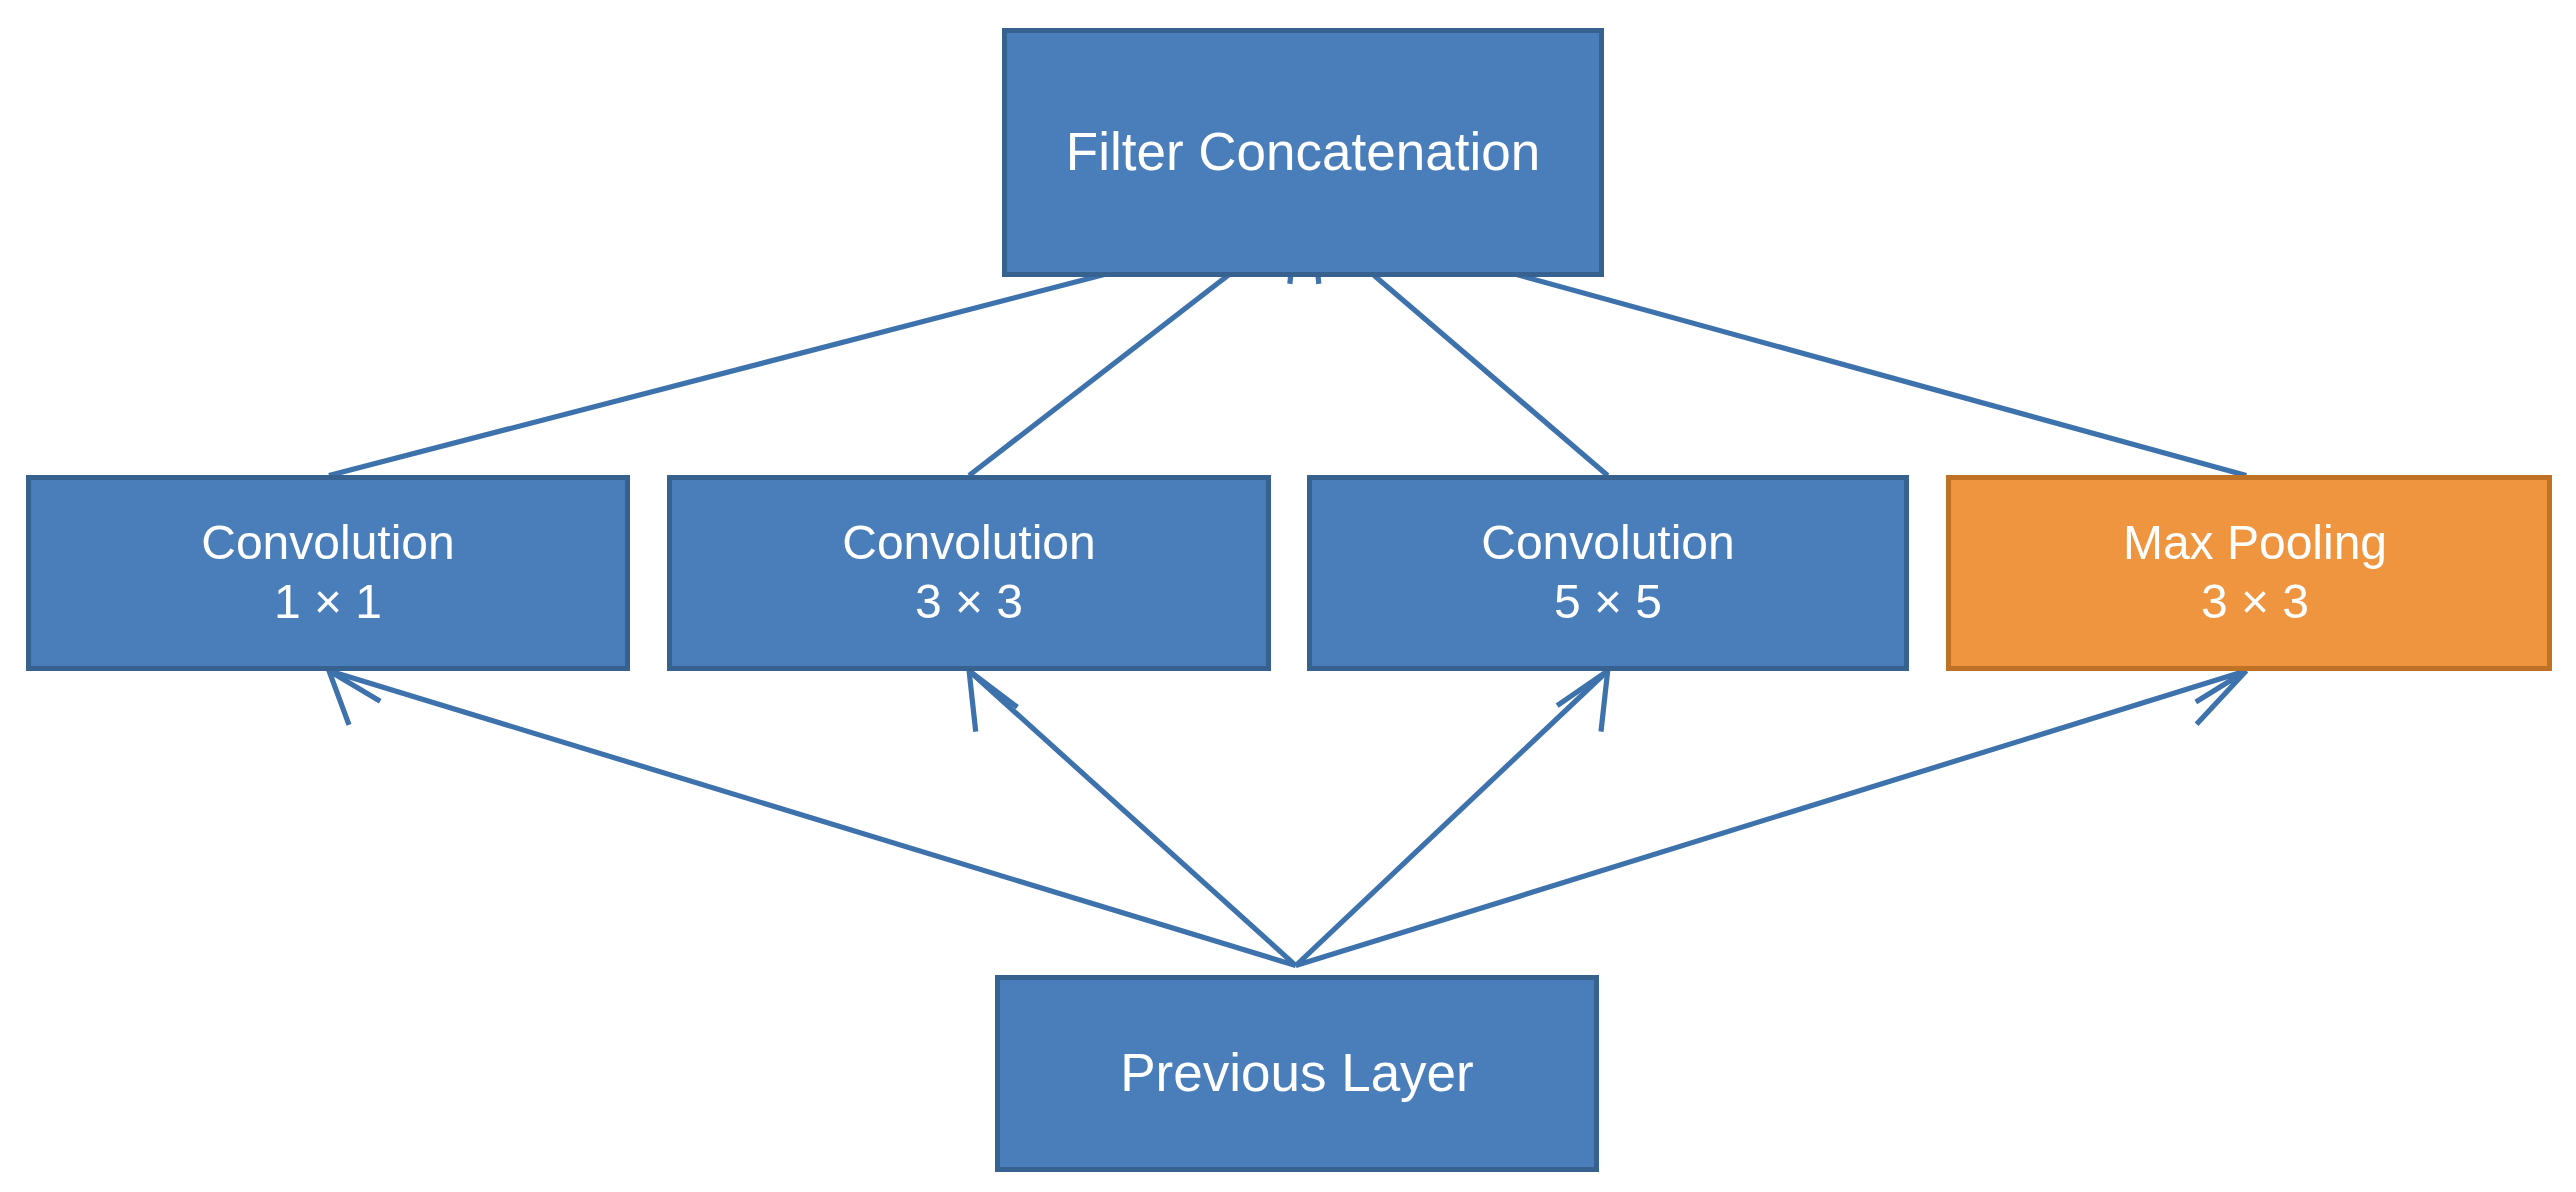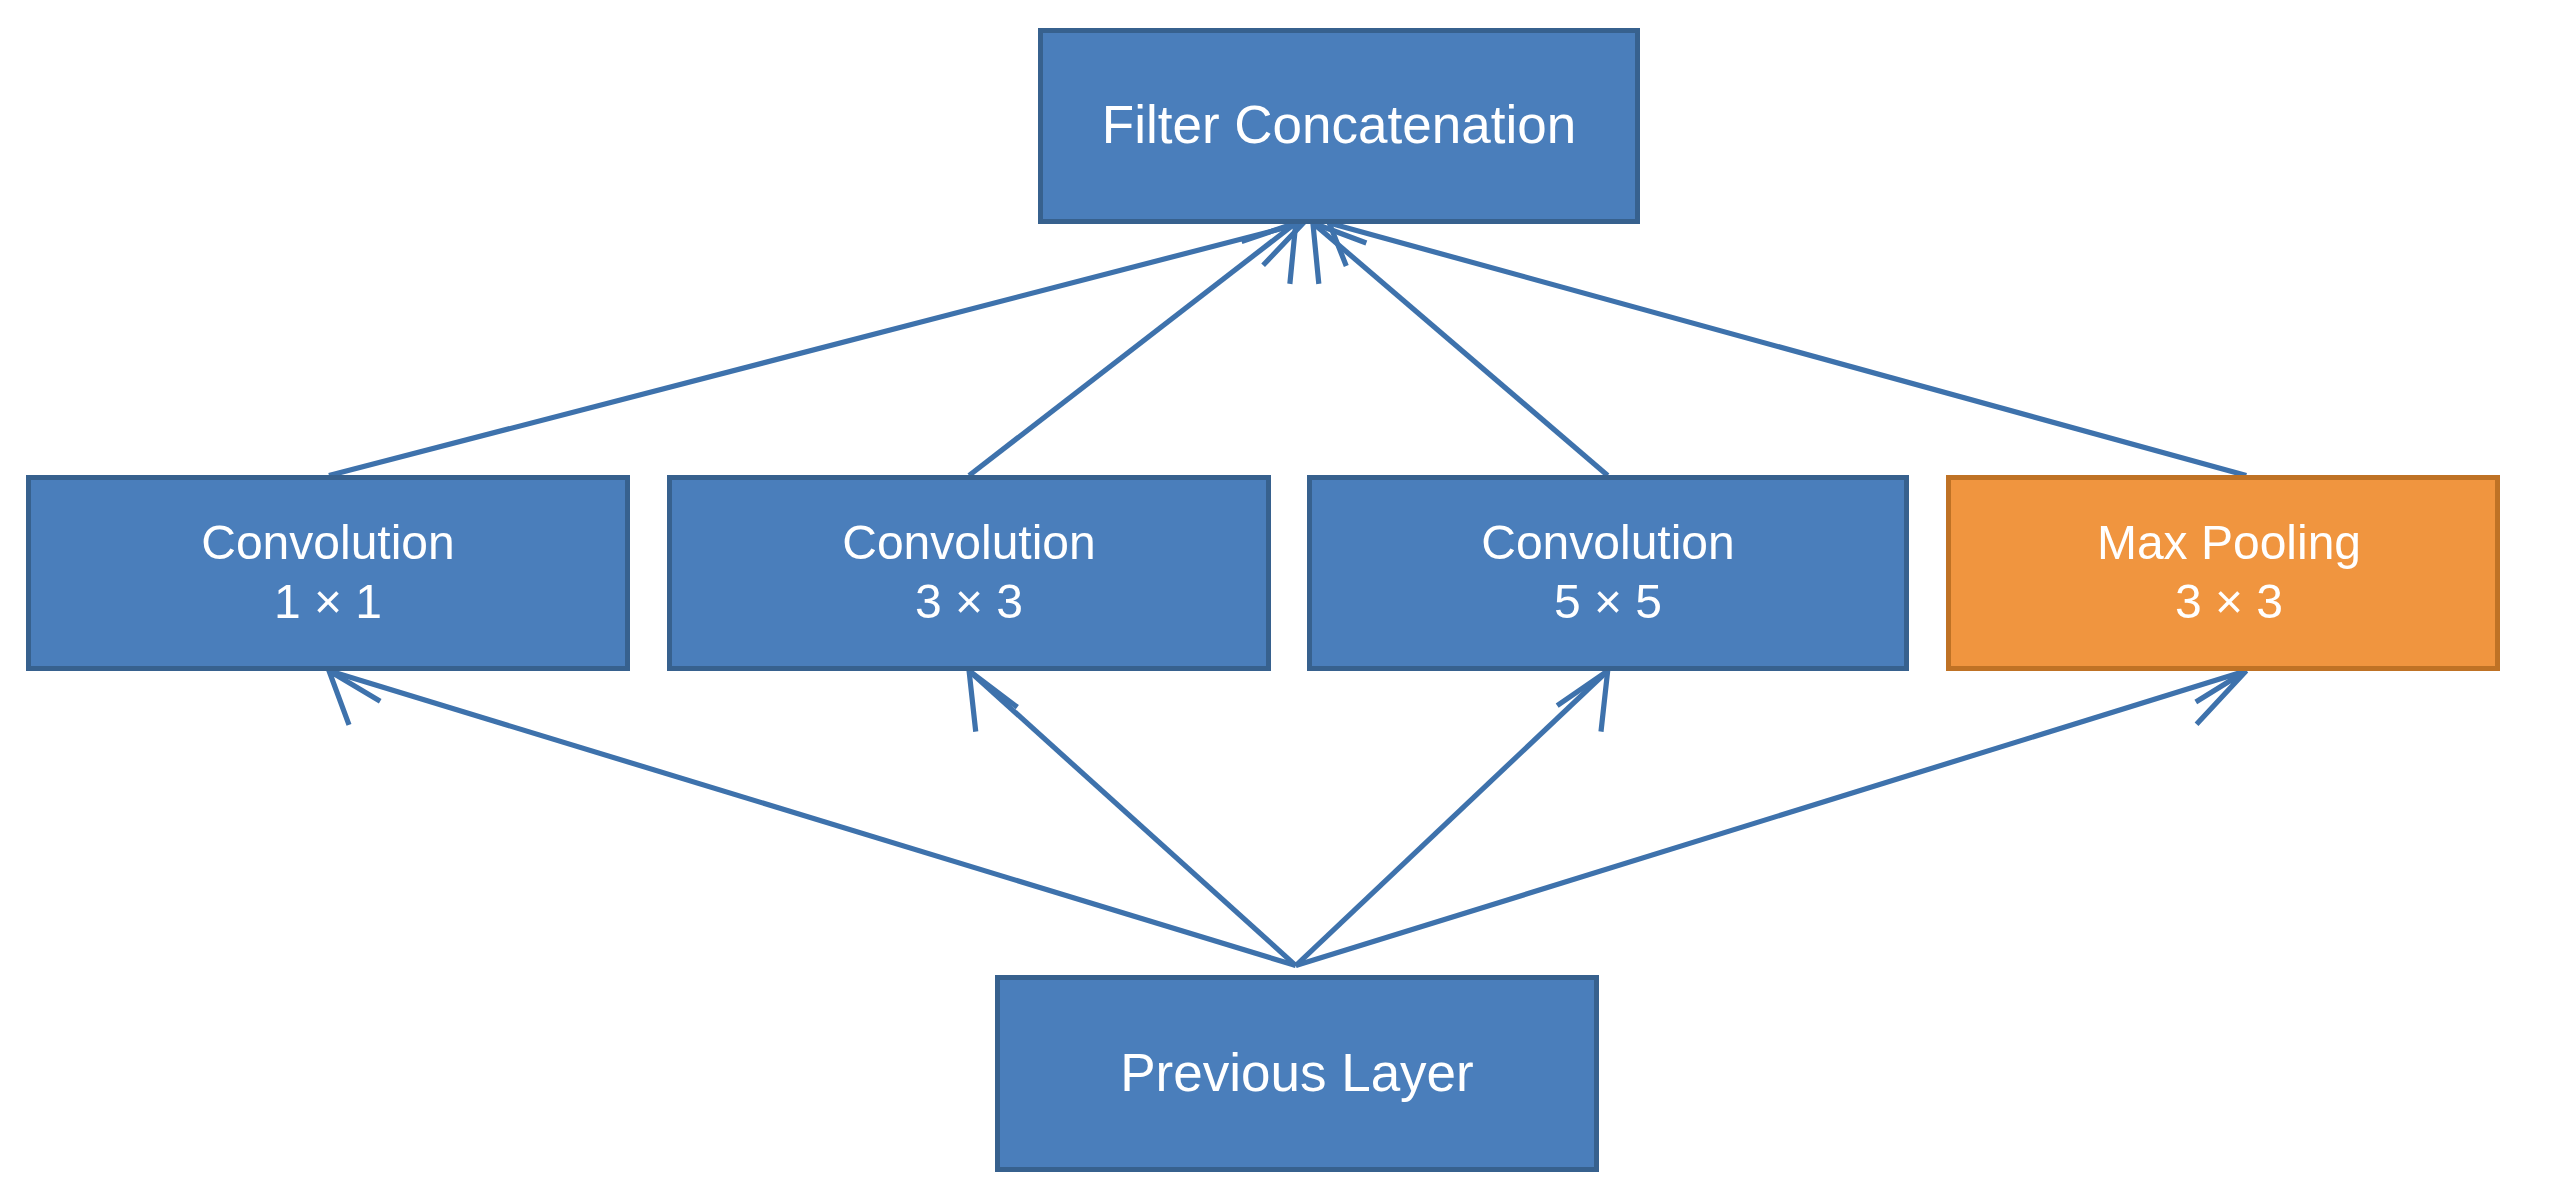--- a/index.html
+++ b/index.html
@@ -52,34 +52,33 @@
   }
   .node-orange {
     background: #F0953F;
     border: 5.2px solid #BF7225;
   }
   
   #node-filter-concat {
     left: 1002px;
     top: 27.5px;
     width: 602px;
-    height: 196px;
+    height: 249px;
     font-size: 53px;
-    margin-left: 36px;
   }
   
   .row-mid {
     top: 475px;
     height: 196px;
     font-size: 48px;
   }
   #node-conv-1x1  { left: 26px;   width: 604px; }
   #node-conv-3x3  { left: 667px;  width: 604px; }
   #node-conv-5x5  { left: 1307px; width: 602px; }
-  #node-maxpool-3x3 { left: 1946px; width: 554px; padding-left: 12px; }
+  #node-maxpool-3x3 { left: 1946px; width: 606px; padding-left: 12px; }
   
   #node-previous-layer {
     left: 995px;
     top: 965px;
     width: 604px;
     height: 197px;
     font-size: 53px;
     margin-top: 10px;
   }
 </style>

